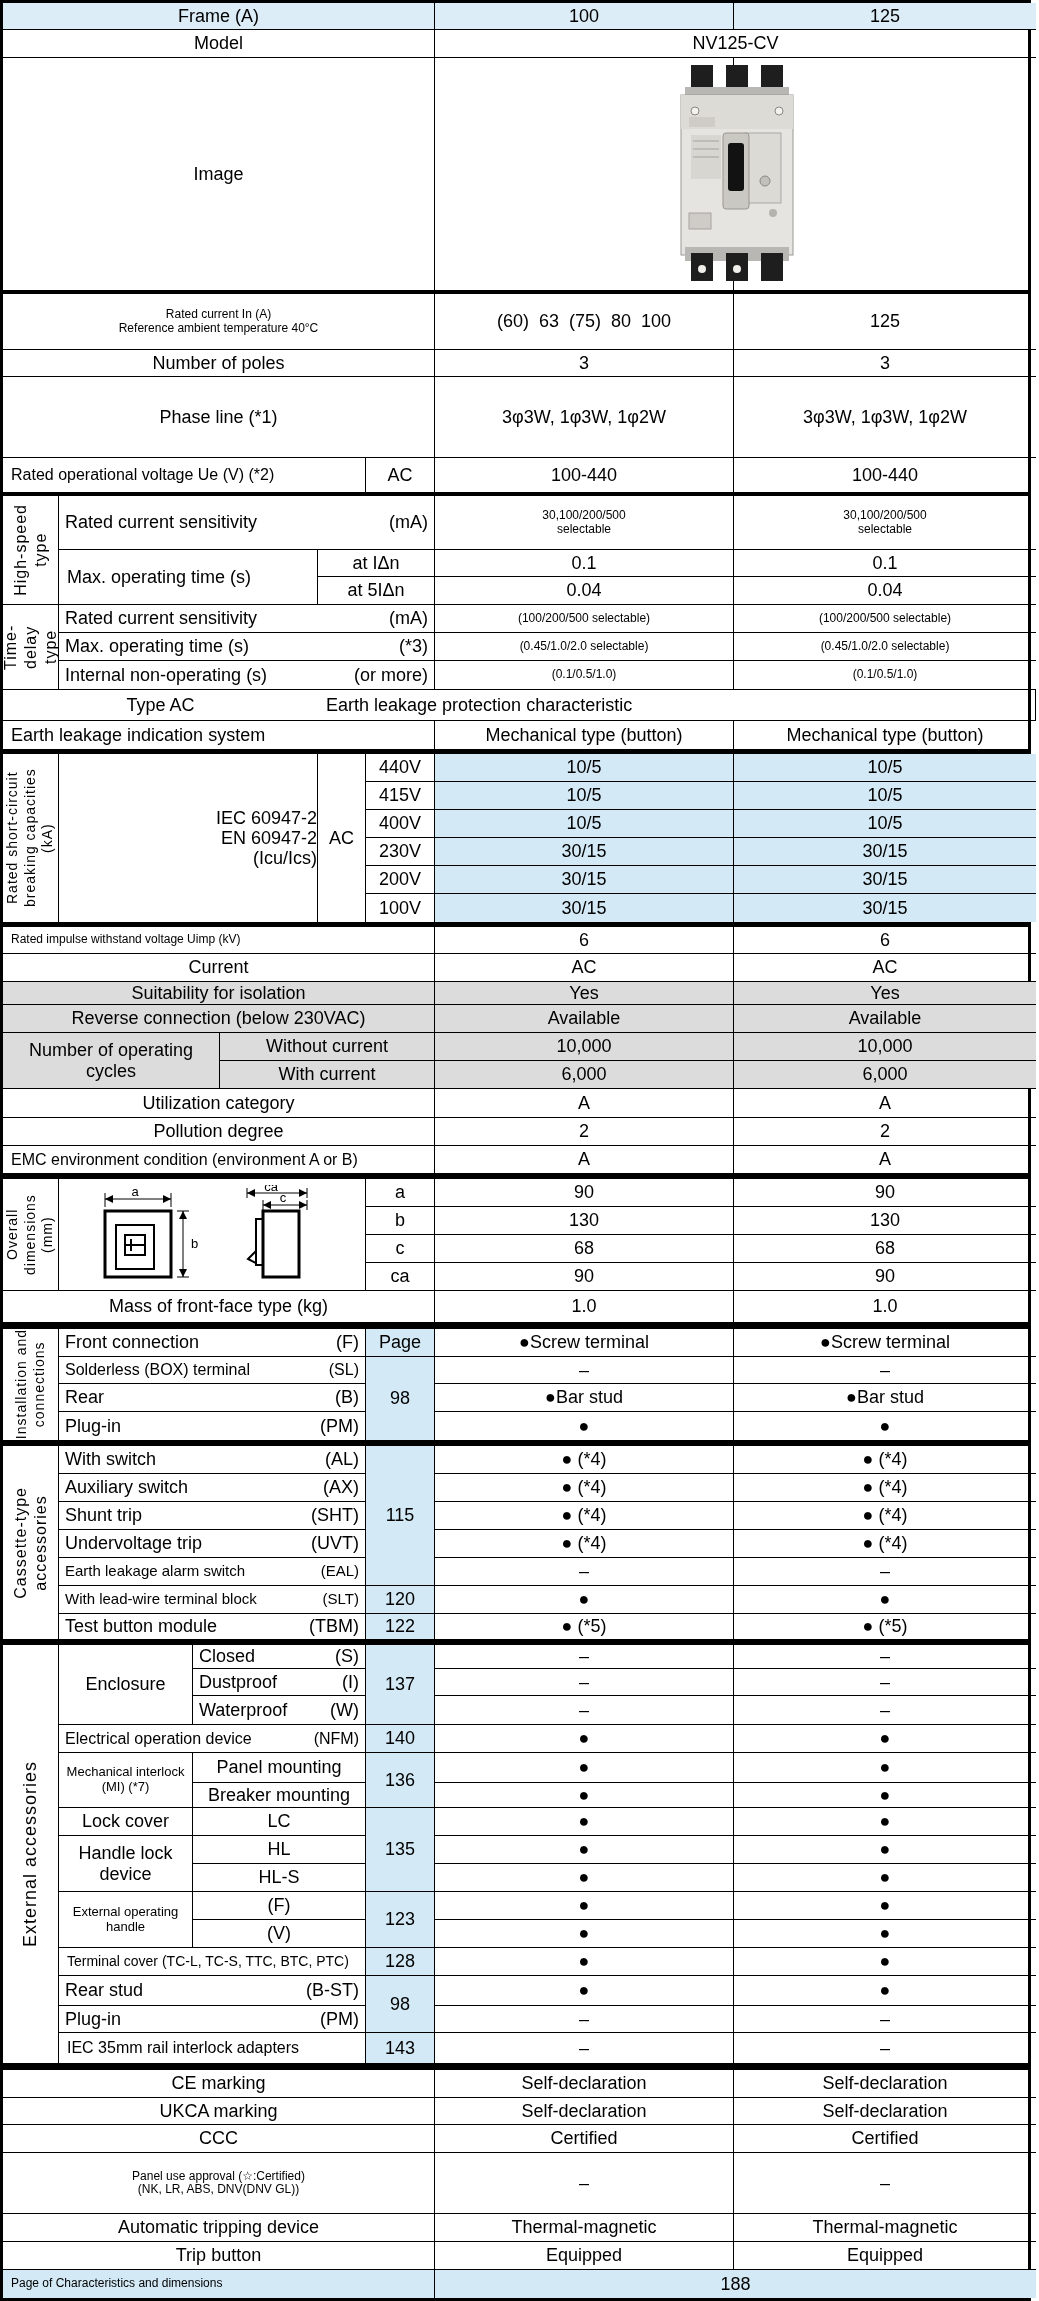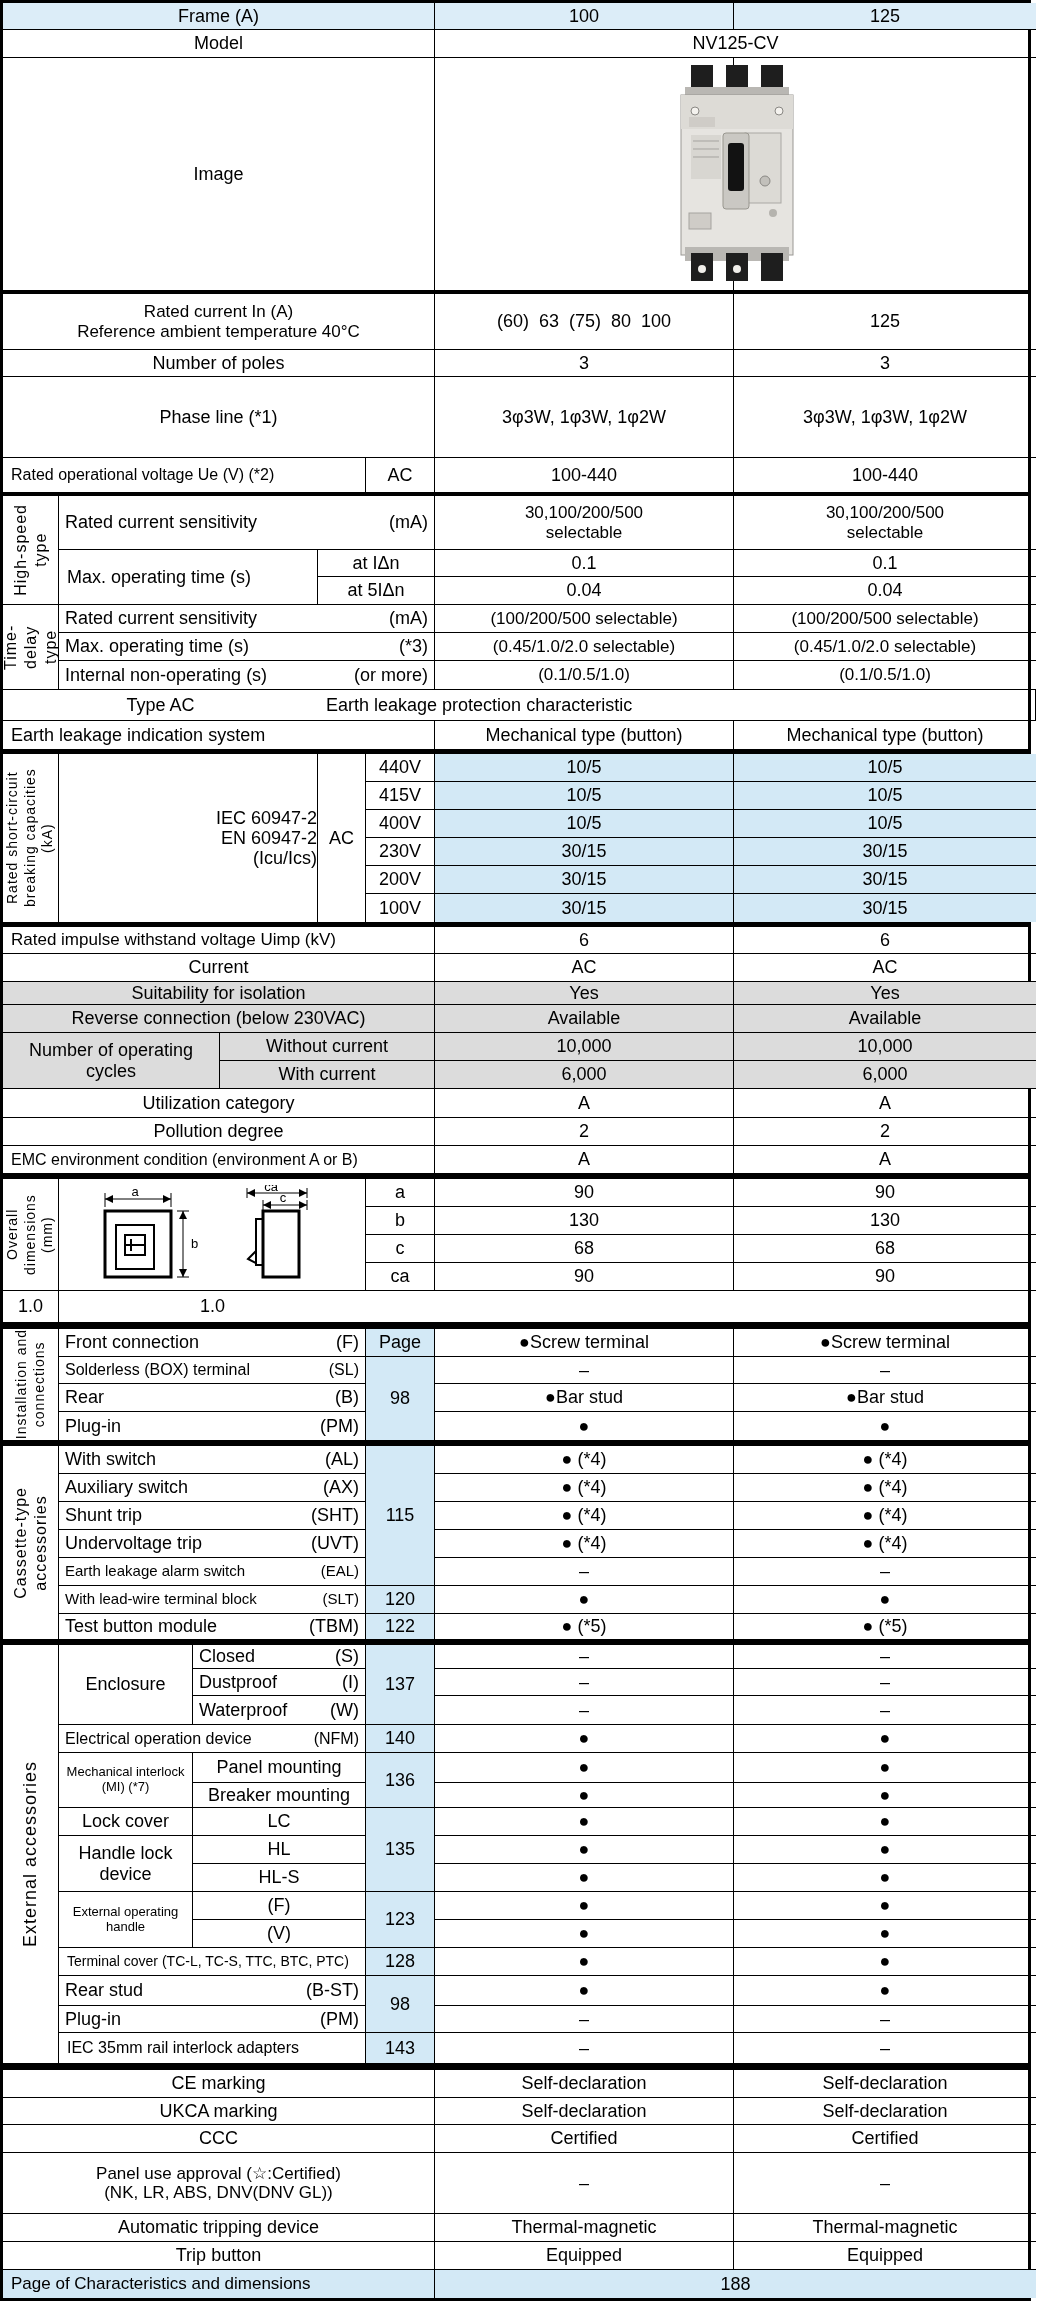--- a/index.html
+++ b/index.html
@@ -12,21 +12,21 @@
   .nr{border-right:none!important;}
   .nb{border-bottom:none!important;}
   .left{justify-content:flex-start;text-align:left;padding-left:8px;}
   .split{justify-content:space-between;text-align:left;padding:0 6px;}
   .stack{flex-direction:column;justify-content:center;}
   .stack.left{align-items:flex-start;}
   .blue{background:#d3e9f6;}
   .blueh{background:#dcedf8;}
   .gray{background:#dcdcdc;}
   .f13{font-size:13px;} .f14{font-size:14px;} .f15{font-size:15px;}
-  .f16{font-size:16px;} .f17{font-size:17px;}
+  .f16{font-size:16px;} .f17{font-size:12px;}
   .v span{writing-mode:vertical-rl;transform:rotate(180deg);white-space:pre-line;
           text-align:center;letter-spacing:1px;line-height:1.25;}
   .bt4{border-top:4px solid #000;} .bt5{border-top:5px solid #000;}
   .bt6{border-top:6px solid #000;} .bt7{border-top:7px solid #000;}
   .rs2{grid-row:span 2;} .rs3{grid-row:span 3;} .rs4{grid-row:span 4;}
   .rs5{grid-row:span 5;} .rs6{grid-row:span 6;} .rs7{grid-row:span 7;} .rs15{grid-row:span 15;}
   .cs2{grid-column:span 2;} .cs3{grid-column:span 3;}
   .s1{grid-template-columns:432px 299px 302px;grid-template-rows:27px 28px 232px;}
   .s2{grid-template-columns:363px 69px 299px 302px;grid-template-rows:56px 27px 81px 34px;}
   .s3{grid-template-columns:56px 259px 117px 299px 302px;grid-template-rows:54px 27px 28px 28px 28px 29px 31px 28px;}
@@ -287,20 +287,21 @@
     <div class="c nr">90</div>
     <div class="c">b</div>
     <div class="c">130</div>
     <div class="c nr">130</div>
     <div class="c">c</div>
     <div class="c">68</div>
     <div class="c nr">68</div>
     <div class="c">ca</div>
     <div class="c">90</div>
     <div class="c nr">90</div>
+    <div class="c cs3 nb">Mass of front-face type (kg)</div>
     <div class="c nb">1.0</div>
     <div class="c nb nr">1.0</div>
   </div>
 
   <div class="g s7 bt7">
     <div class="c v rs4 f14 nb">
         <span>Installation and
 connections</span>
       </div>
     <div class="c split">

